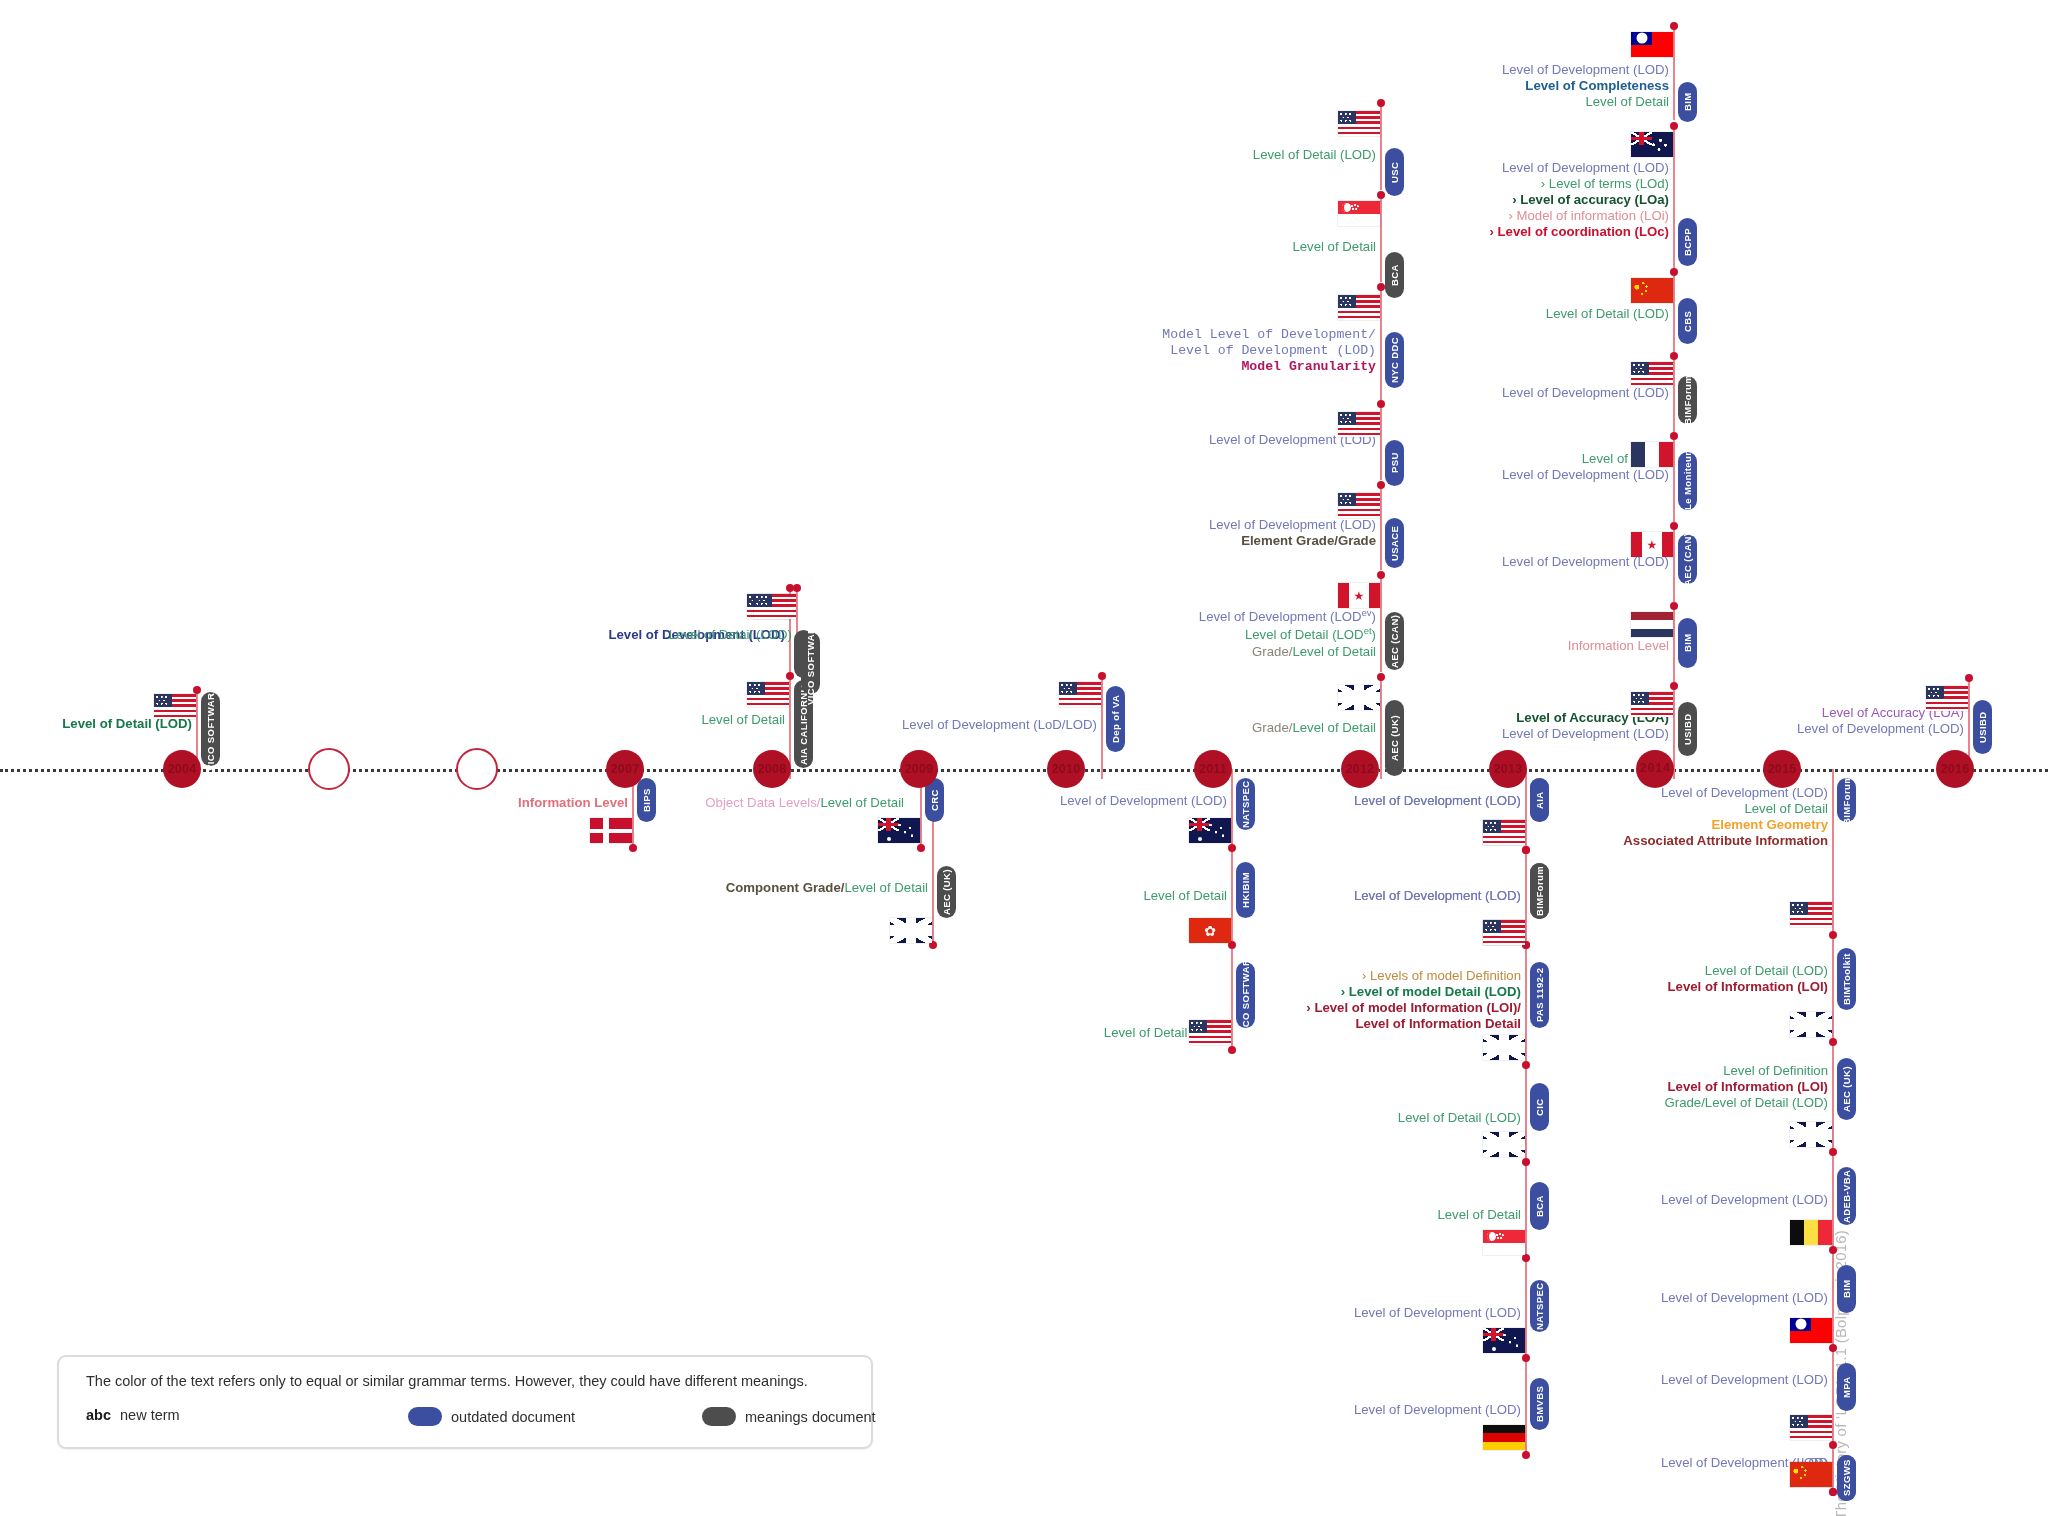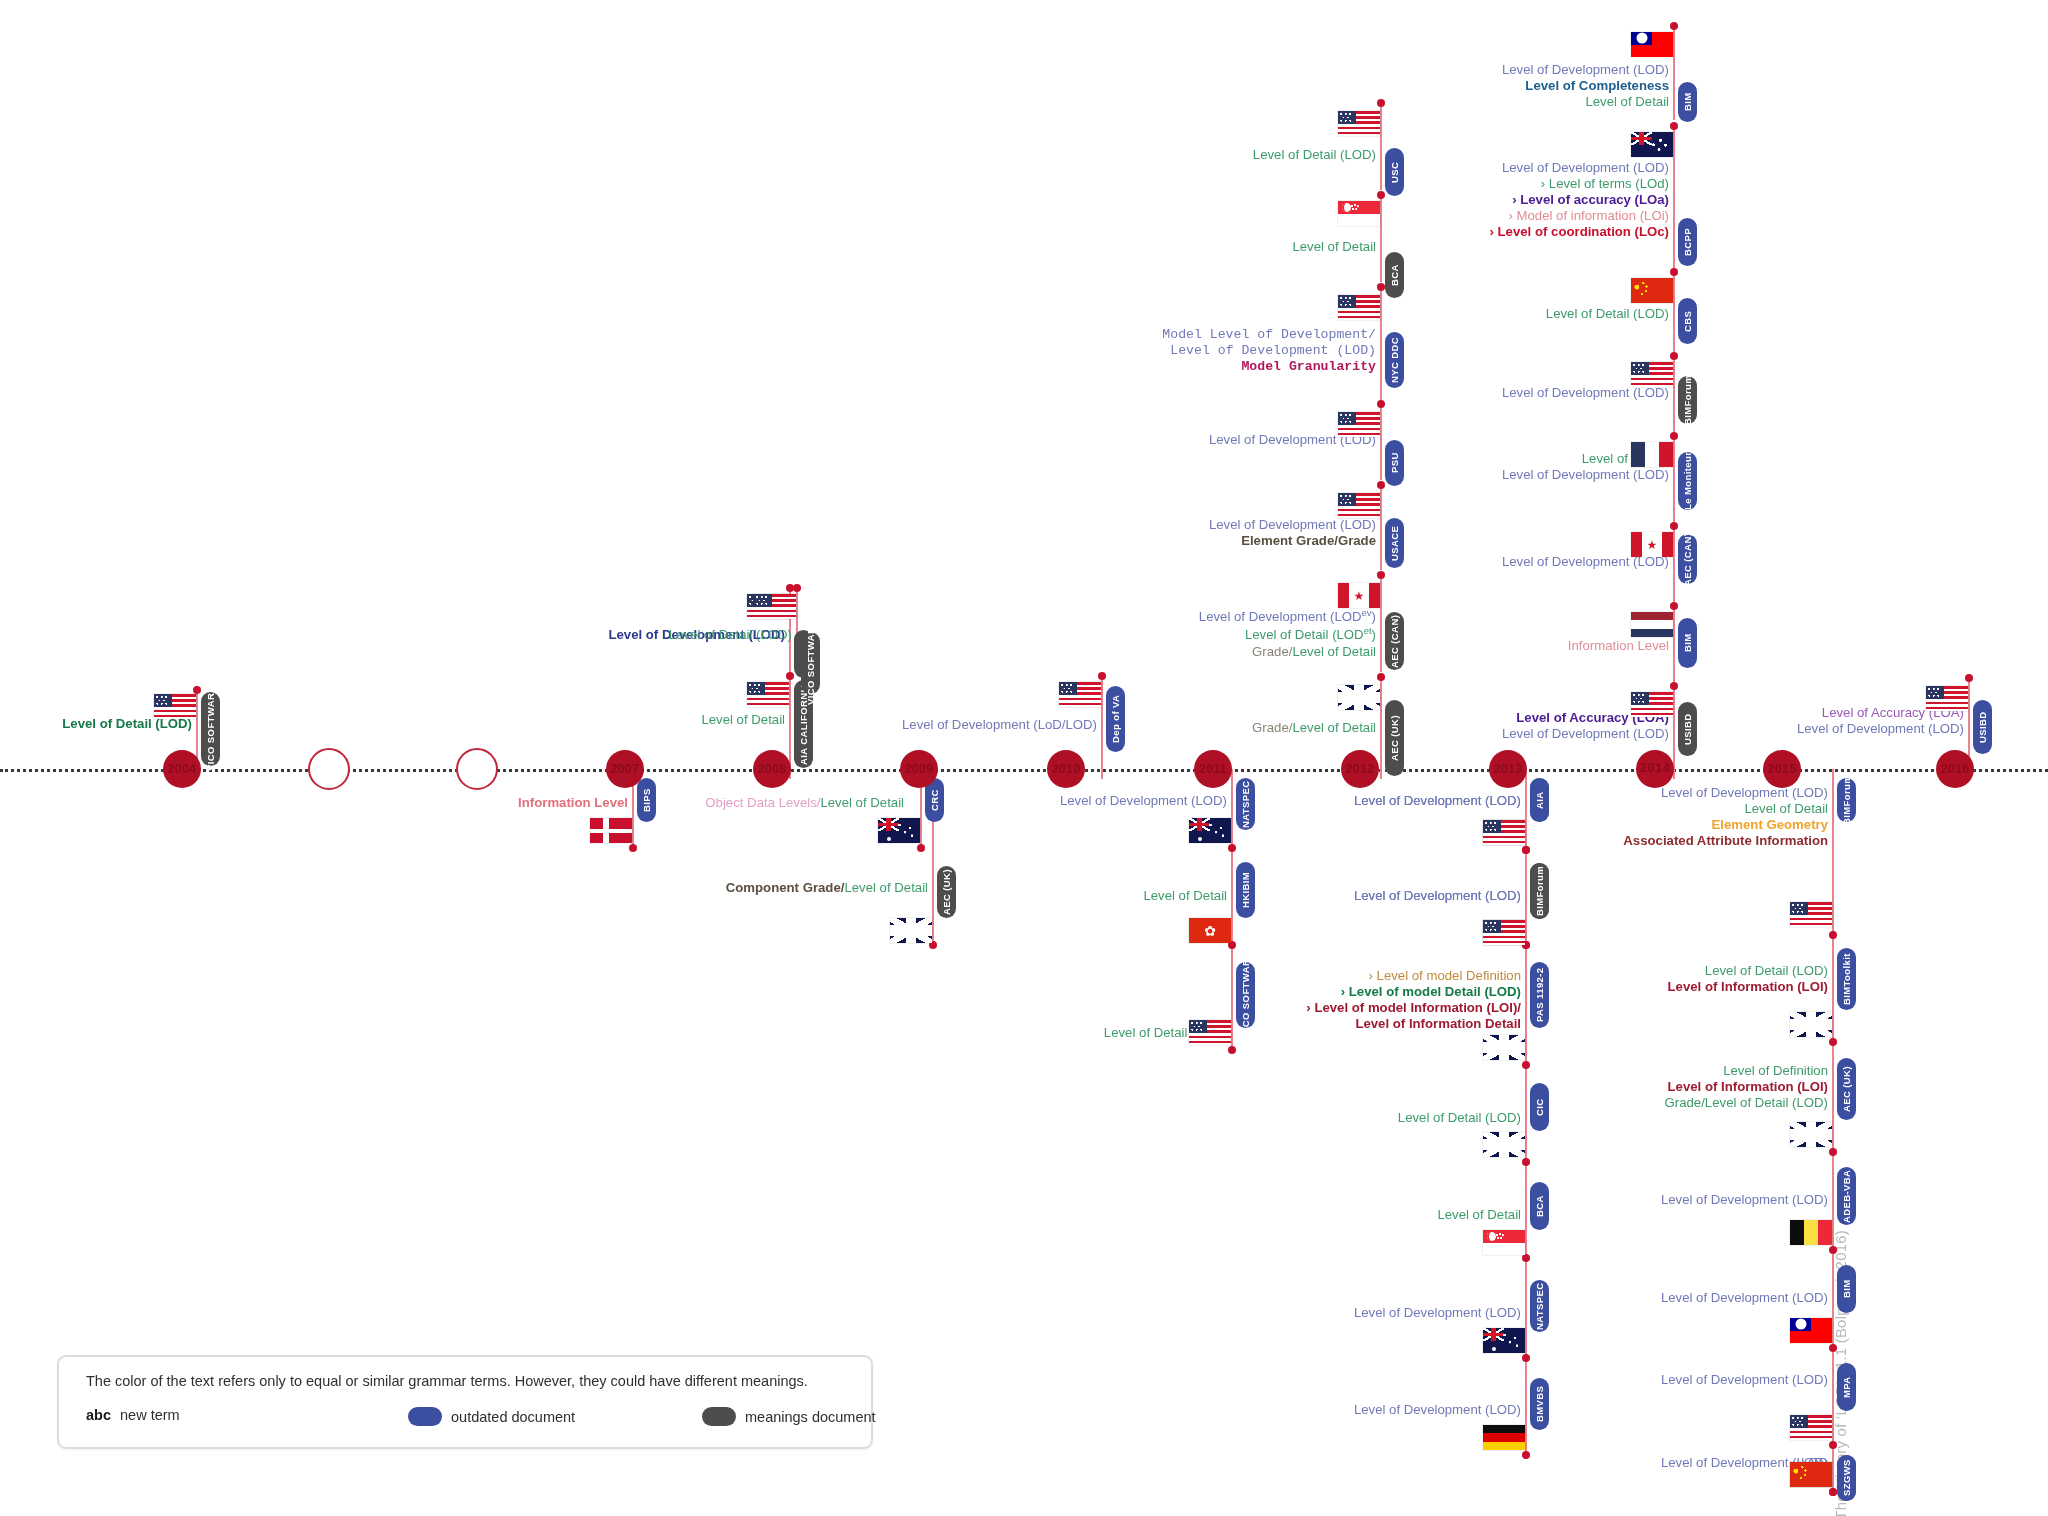--- a/index.html
+++ b/index.html
@@ -53,21 +53,21 @@
   .c-dev     {color:#7179b8;}
   .c-dev-b   {color:#2b3990;font-weight:700;}
   .c-det     {color:#3d9b6c;}
   .c-det-b   {color:#15794a;font-weight:700;}
   .c-grade   {color:#8a8578;}
   .c-grade-b {color:#5a4f3f;font-weight:700;}
   .c-info    {color:#e08d96;}
   .c-info-b  {color:#9e1b32;font-weight:700;}
   .c-infored {color:#e2707c;font-weight:700;}
   .c-acc     {color:#9b59b6;}
-  .c-acc-b   {color:#4c1d95;font-weight:700;}
+  .c-acc-b   {color:#14532d;font-weight:700;}
   .c-comp-b  {color:#1f6091;font-weight:700;}
   .c-gran-b  {color:#b0185c;font-weight:700;}
   .c-coord-b {color:#c8102e;font-weight:700;}
   .c-pink    {color:#e39ec6;}
   .c-geo-b   {color:#f0a32a;font-weight:700;}
   .c-attr-b  {color:#8e2d2d;font-weight:700;}
   .c-defn    {color:#c08a3e;}
   .c-plain   {color:#6f7db5;}
   sup{font-size:.72em;vertical-align:super;}
 
@@ -500,21 +500,21 @@
         </div>
       </div>
       <div style="position: absolute; inset: 0px;">
         <div class="stem" style="left: 1525px; top: 769px; height: 296px;"></div>
         <div class="dot" style="left: 1526px; top: 1065px;"></div>
         <div class="flag fl-uk" style="width: 42px; height: 25px; left: 1483px; top: 1035px;"></div>
         <div class="pill current rot180" style="left: 1530px; top: 962px; width: 19px; height: 66px;">
           <span>PAS 1192-2</span>
         </div>
         <div class="terms" style="right: 527px; top: 968px;">
-          <span class="ln c-defn">› Level of model Definition</span>
+          <span class="ln c-defn">› Levels of model Definition</span>
           <span class="ln c-det-b">› Level of model Detail (LOD)</span>
           <span class="ln c-info-b">› Level of model Information (LOI)/</span>
           <span class="ln c-info-b">Level of Information Detail</span>
         </div>
       </div>
       <div style="position: absolute; inset: 0px;">
         <div class="stem" style="left: 1525px; top: 769px; height: 81px;"></div>
         <div class="dot" style="left: 1526px; top: 850px;"></div>
         <div class="flag fl-us" style="width: 42px; height: 25px; left: 1483px; top: 820px;">
           <span class="canton"></span>

